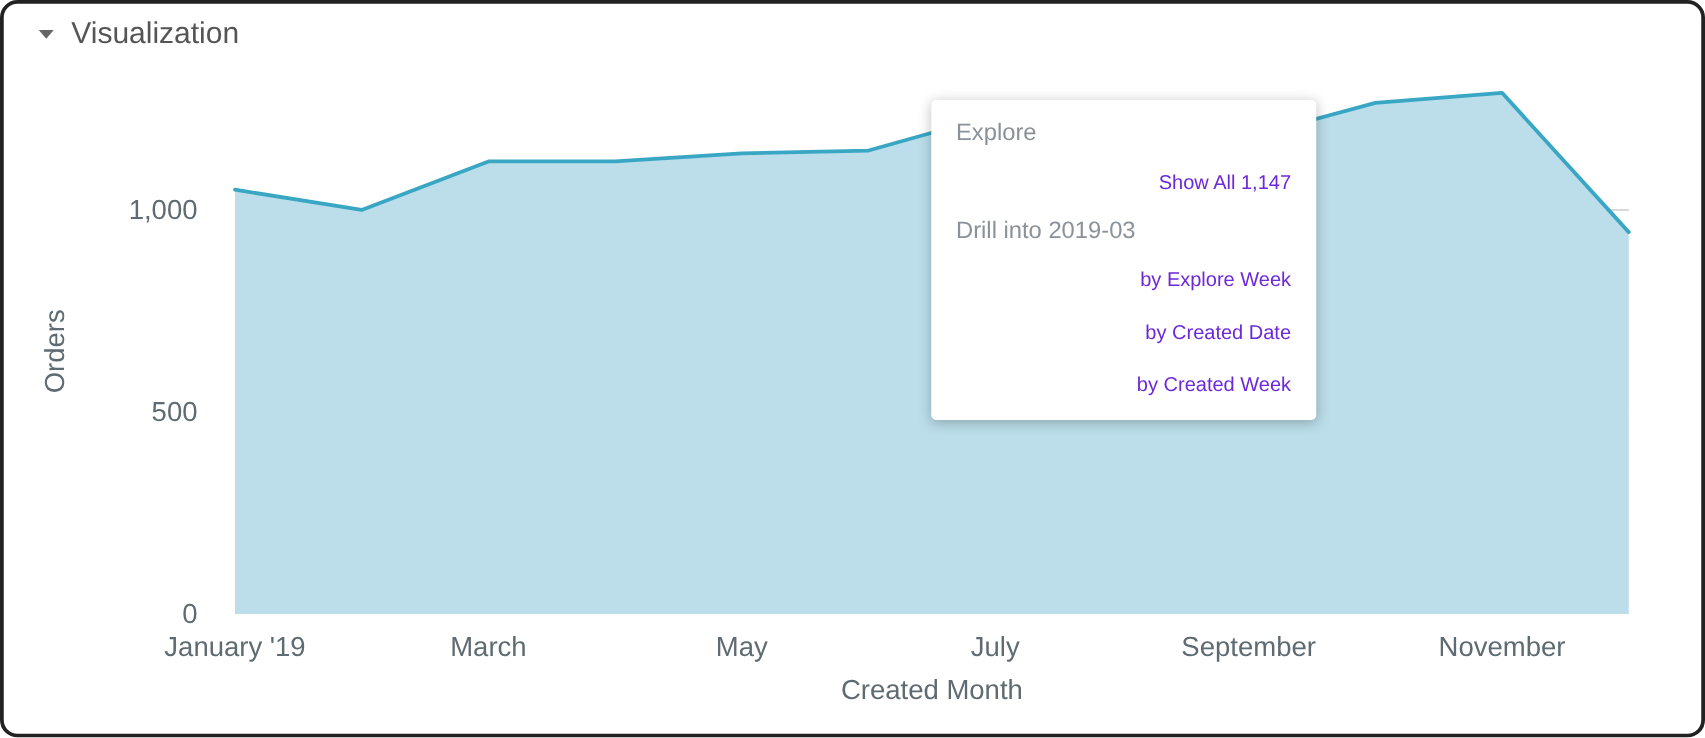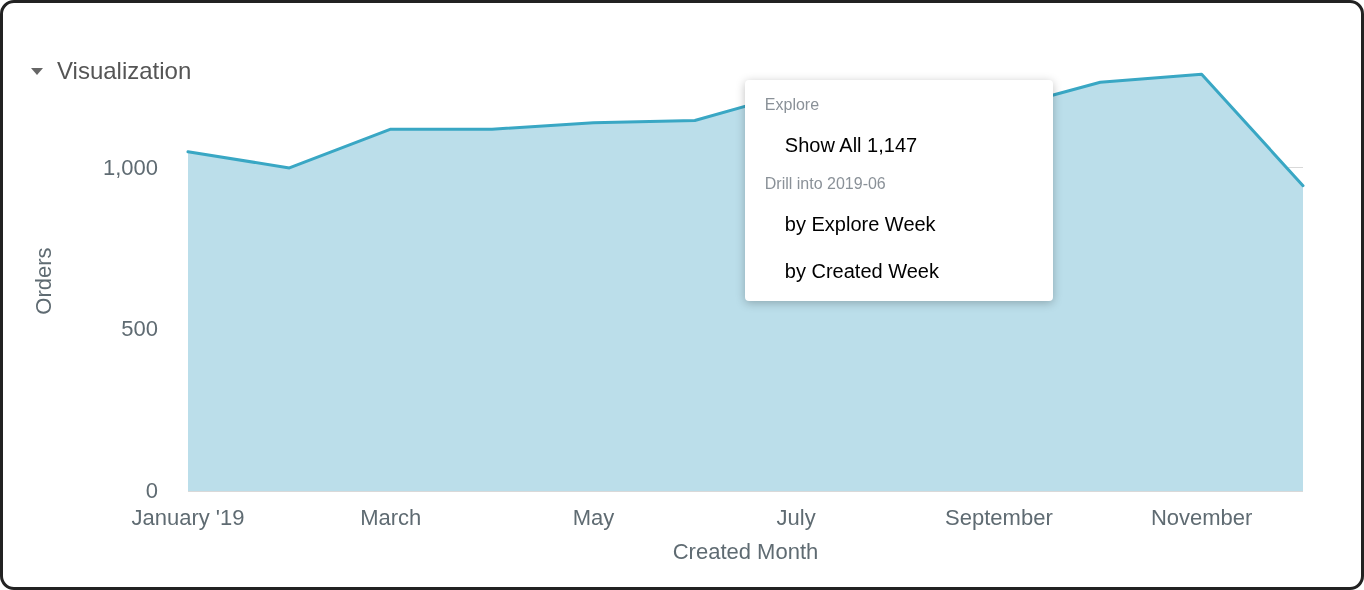--- a/index.html
+++ b/index.html
@@ -15,21 +15,20 @@
     border: 3px solid #222;
     border-radius: 14px;
     position: relative;
     overflow: hidden;
     background: #fff;
   }
   .header {
     display: flex;
     align-items: center;
     padding: 10px 16px 4px 28px;
-    margin-top: 44px;
   }
   .caret {
     width: 0; height: 0;
     border-left: 6px solid transparent;
     border-right: 6px solid transparent;
     border-top: 7px solid #666;
     margin-right: 14px;
   }
   .header-title {
     font-size: 24px;
@@ -50,28 +49,29 @@
   .menu {
     position: absolute;
     background: #fff;
     border-radius: 4px;
     box-shadow: 0 2px 10px rgba(0,0,0,0.25);
     width: 308px;
     padding: 10px 0 6px 0;
   }
   .menu-section-header {
     color: #8a9198;
-    font-size: 16px;
+    font-size: 19px;
     padding: 6px 20px 8px 20px;
   }
   .menu-item {
-    color: #000000;
-    font-size: 20px;
+    color: #6d28d9;
+    font-size: 16px;
     padding: 12px 20px 12px 40px;
     cursor: pointer;
+    text-align: right;
   }
 </style>
 </head>
 <body>
 
 <div class="frame">
 
   <div class="header">
     <div class="caret"></div>
     <div class="header-title">Visualization</div>
@@ -93,19 +93,20 @@
         <text x="793.1818181818181" y="474" text-anchor="middle" class="axis-tick-label">July</text>
         <text x="995.9090909090909" y="474" text-anchor="middle" class="axis-tick-label">September</text>
         <text x="1198.6363636363635" y="474" text-anchor="middle" class="axis-tick-label">November</text>
         <text x="742.5" y="508" text-anchor="middle" class="axis-label">Created Month</text>
         <text x="0" y="0" text-anchor="middle" class="axis-label" transform="translate(48 230) rotate(-90)">Orders</text>
       </svg>
 
     <div class="menu" id="context-menu" style="left: 741.818px; top: 29.4308px;">
       <div class="menu-section-header">Explore</div>
       <div class="menu-item">Show All 1,147</div>
-      <div class="menu-section-header">Drill into 2019-06</div>
+      <div class="menu-section-header">Drill into 2019-03</div>
       <div class="menu-item">by Explore Week</div>
+      <div class="menu-item">by Created Date</div>
       <div class="menu-item">by Created Week</div>
     </div>
   </div>
 
 </div>
 
 </body></html>

